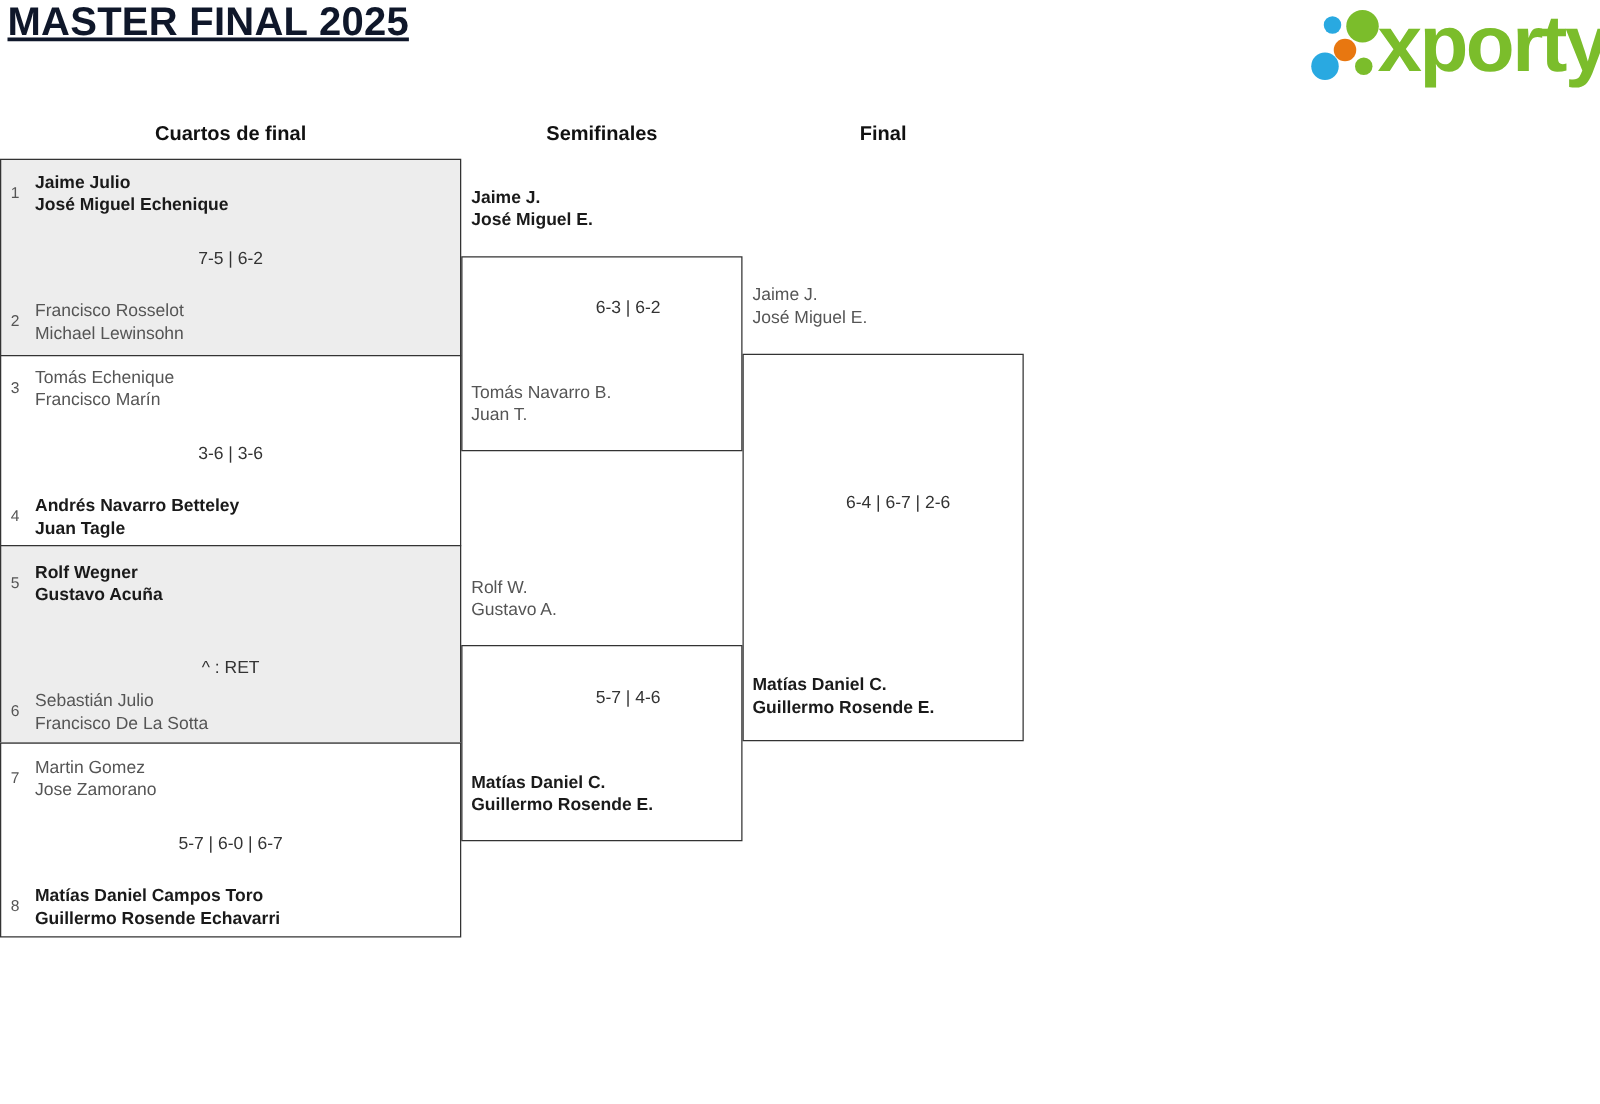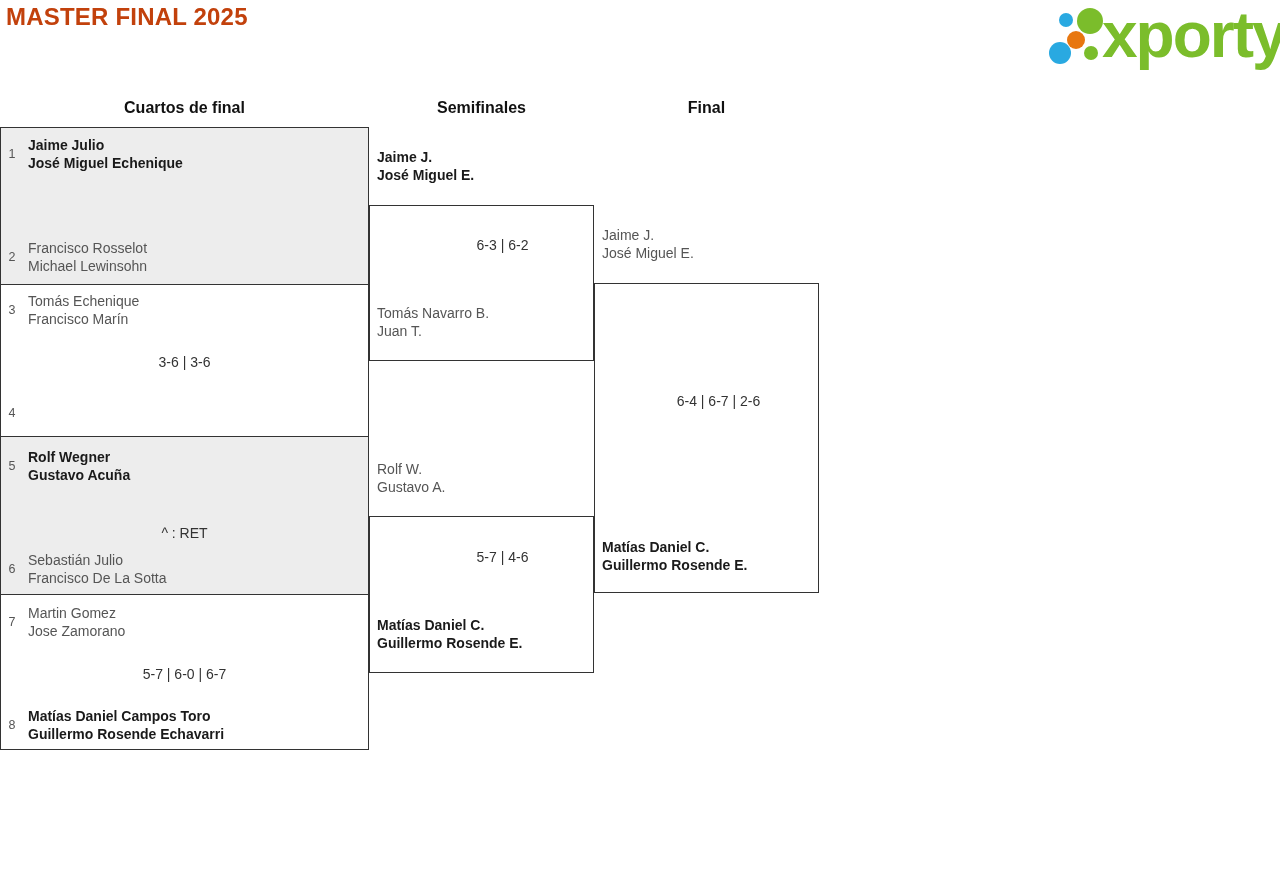--- a/index.html
+++ b/index.html
@@ -3,21 +3,21 @@
 <meta charset="utf-8">
 <style>
   html,body { margin:0; padding:0; background:#fff; }
   .page {
     position:relative; width:1280px; height:883px;
     background:#ffffff; overflow:hidden;
     font-family:"Liberation Sans", sans-serif;
     -webkit-font-smoothing:antialiased;
   }
   .title-block { position:absolute; left:6px; top:1px; }
-  .title { font-size:24px; font-weight:700; color:#c2410c; line-height:32px; letter-spacing:0.2px; }
+  .title { font-size:32px; font-weight:700; color:#0f172a; line-height:32px; letter-spacing:0.2px;text-decoration:underline; }
   .subtitle { font-size:24px; font-weight:700; color:#1b1b1b; line-height:32px; letter-spacing:0.2px; }
 
   .logo { position:absolute; left:1045px; top:0; width:230px; height:75px; cursor:pointer; }
   .dot { position:absolute; border-radius:50%; }
   .dot-blue-sm   { left:14px; top:13px; width:14px; height:14px; background:#29a9e1; }
   .dot-green-lg  { left:32px; top:8px;  width:26px; height:26px; background:#7bbd2b; }
   .dot-orange    { left:22px; top:31px; width:18px; height:18px; background:#e87710; }
   .dot-blue-lg   { left:4px;  top:42px; width:22px; height:22px; background:#29a9e1; }
   .dot-green-sm  { left:39px; top:46px; width:14px; height:14px; background:#7bbd2b; }
   .logo-text {
@@ -73,33 +73,38 @@
   <div class="box open" style="left:369px; top:205px; width:225px; height:156px;"></div>
   <div class="box open" style="left:369px; top:516px; width:225px; height:157px;"></div>
 
   <div class="box open" style="left:594px; top:283px; width:225px; height:310px;"></div>
 
   <div class="seed" style="left:5px; top:145px;">1</div>
   <div class="team winner" style="left:28px; top:136px;">
     <div>Jaime Julio</div>
     <div>José Miguel Echenique</div>
   </div>
+  <div class="score sc-qf" style="top:197px;">7-5 | 6-2</div>
   <div class="seed" style="left:5px; top:248px;">2</div>
   <div class="team" style="left:28px; top:239px;">
     <div>Francisco Rosselot</div>
     <div>Michael Lewinsohn</div>
   </div>
 
   <div class="seed" style="left:5px; top:301px;">3</div>
   <div class="team" style="left:28px; top:292px;">
     <div>Tomás Echenique</div>
     <div>Francisco Marín</div>
   </div>
   <div class="score sc-qf" style="top:353px;">3-6 | 3-6</div>
   <div class="seed" style="left:5px; top:404px;">4</div>
+  <div class="team winner" style="left:28px; top:395px;">
+    <div>Andrés Navarro Betteley</div>
+    <div>Juan Tagle</div>
+  </div>
 
   <div class="seed" style="left:5px; top:457px;">5</div>
   <div class="team winner" style="left:28px; top:448px;">
     <div>Rolf Wegner</div>
     <div>Gustavo Acuña</div>
   </div>
   <div class="score sc-qf" style="top:524px;">^ : RET</div>
   <div class="seed" style="left:5px; top:560px;">6</div>
   <div class="team" style="left:28px; top:551px;">
     <div>Sebastián Julio</div>

